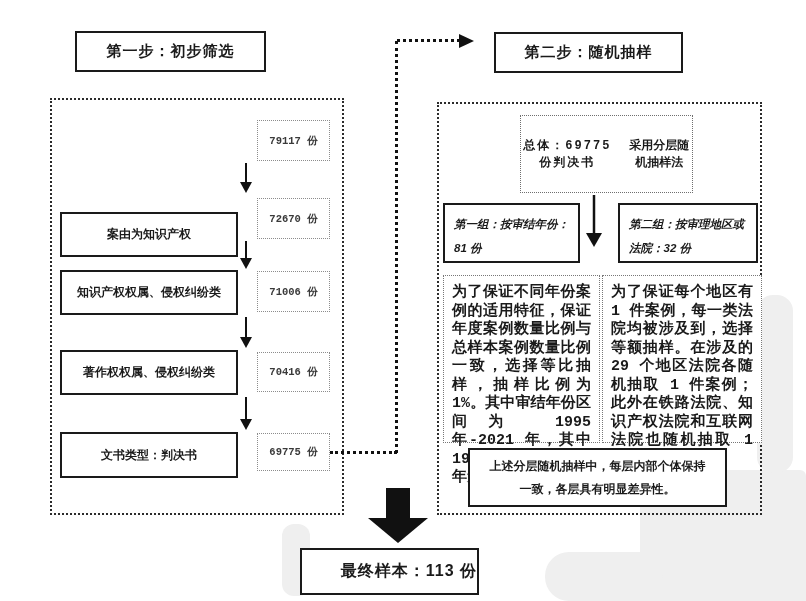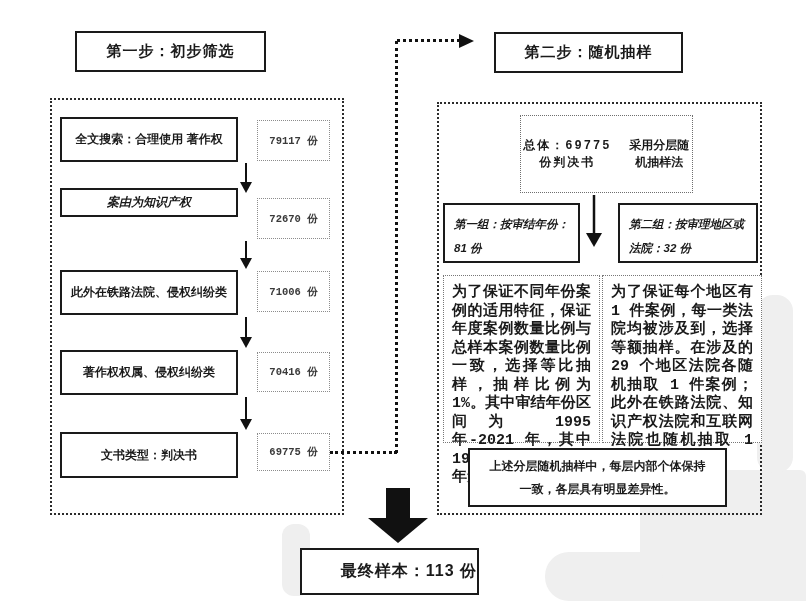--- a/index.html
+++ b/index.html
@@ -49,36 +49,33 @@
     <span>第二步：随机抽样</span>
   </div>
 
   <div class="hdot" style="left:330px; top:451px; width:67px;"></div>
   <div class="vdot" style="left:395px; top:41px; height:412px;"></div>
   <div class="hdot" style="left:397px; top:39px; width:63px;"></div>
   <div class="dothead" style="left:459px; top:34px;"></div>
 
   <div class="abs dashc" style="left:50px; top:98px; width:294px; height:417px;"></div>
 
-  <div class="abs solid center steplabel" style="left:60px; top:117px; width:178px; height:45px;">
-    <span>全文搜索：合理使用 著作权</span>
-  </div>
   <div class="abs dotbox center stepcount" style="left:257px; top:120px; width:73px; height:41px;">
     <span>79117 份</span>
   </div>
 
-  <div class="abs solid center steplabel" style="left:60px; top:188px; width:178px; height:29px;font-style:italic;">
+  <div class="abs solid center steplabel" style="left:60px; top:212px; width:178px; height:45px;">
     <span>案由为知识产权</span>
   </div>
   <div class="abs dotbox center stepcount" style="left:257px; top:198px; width:73px; height:41px;">
     <span>72670 份</span>
   </div>
 
   <div class="abs solid center steplabel" style="left:60px; top:270px; width:178px; height:45px;">
-    <span>此外在铁路法院、侵权纠纷类</span>
+    <span>知识产权权属、侵权纠纷类</span>
   </div>
   <div class="abs dotbox center stepcount" style="left:257px; top:271px; width:73px; height:41px;">
     <span>71006 份</span>
   </div>
 
   <div class="abs solid center steplabel" style="left:60px; top:350px; width:178px; height:45px;">
     <span>著作权权属、侵权纠纷类</span>
   </div>
   <div class="abs dotbox center stepcount" style="left:257px; top:352px; width:73px; height:40px;">
     <span>70416 份</span>

